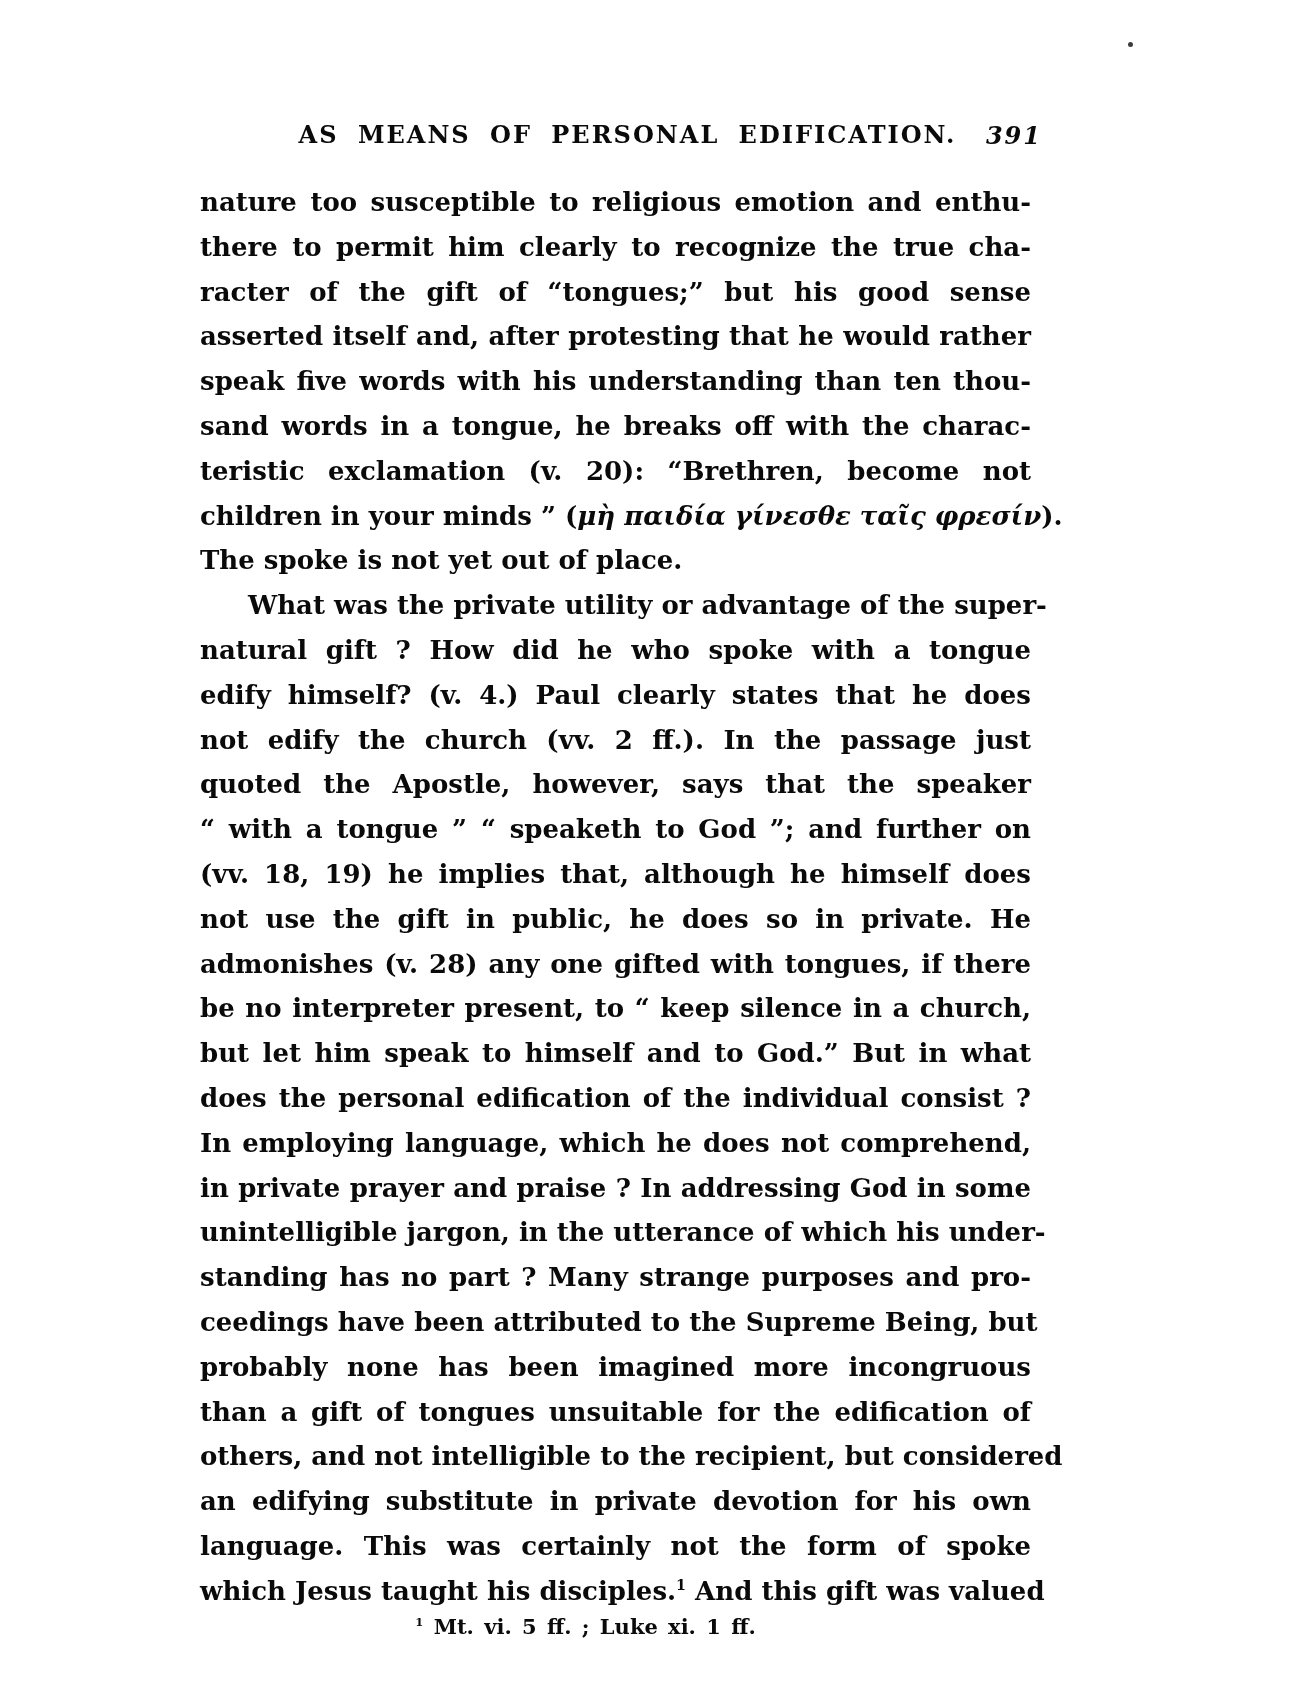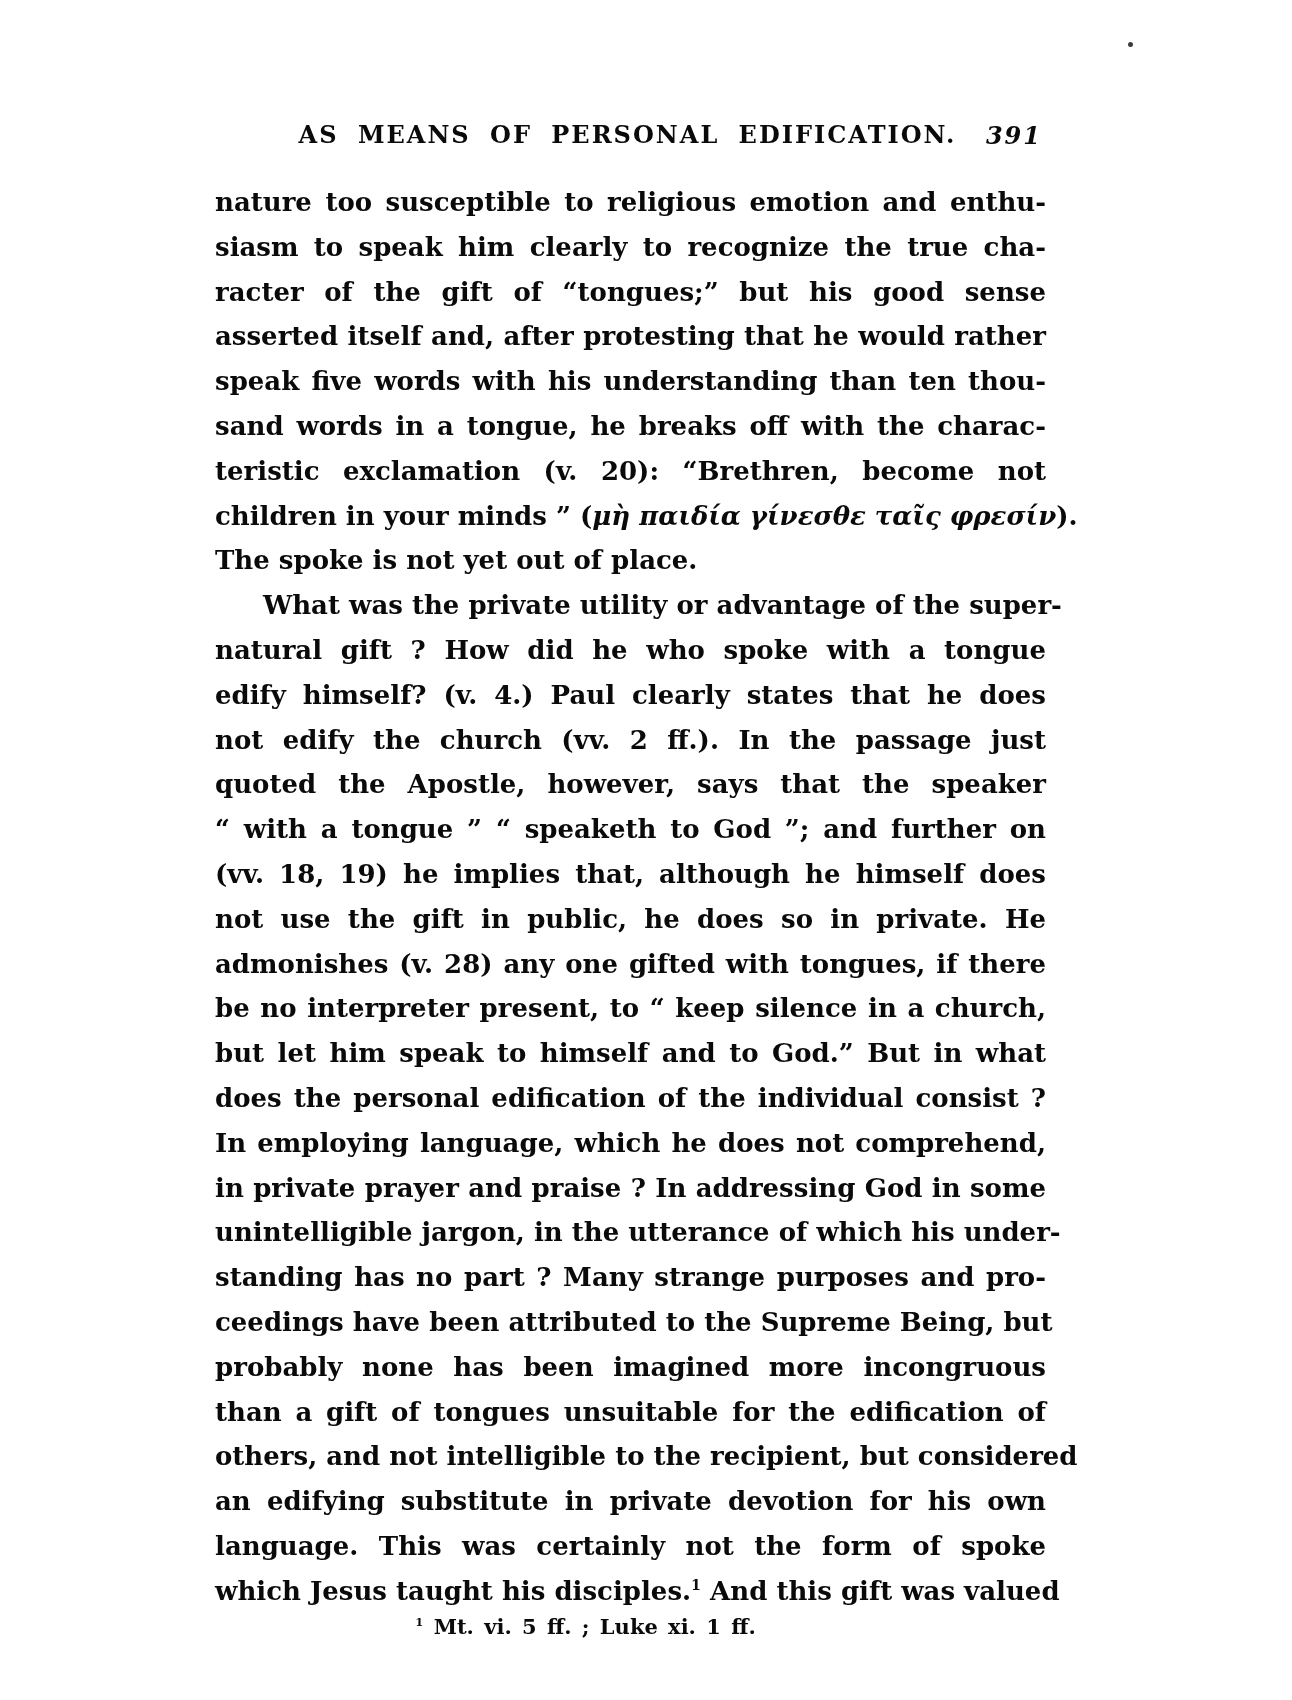--- a/index.html
+++ b/index.html
@@ -34,21 +34,21 @@
     right: -14px;
     top: 1px;
     font-size: 24px;
     font-weight: bold;
     letter-spacing: 2px;
     font-style: italic;
   }
   
   .body-text {
     position: absolute;
-    left: 215px;
+    left: 200px;
     top: 180px;
     width: 831px;
     font-size: 26px;
     font-weight: bold;
     line-height: 44.8px;
   }
   .text-line {
     text-align: justify;
     text-align-last: justify;
     white-space: nowrap;
@@ -90,21 +90,21 @@
 <div class="page">
 
   <div class="running-header">
     <div class="header-title">AS MEANS OF PERSONAL EDIFICATION.</div>
     <div class="page-number">391</div>
   </div>
 
   <div class="body-text">
       <div>
         <div class="text-line">nature too susceptible to religious emotion and enthu-</div>
-        <div class="text-line">siasm to speak him clearly to recognize the true cha-</div>
+        <div class="text-line">there to permit him clearly to recognize the true cha-</div>
         <div class="text-line">racter of the gift of “tongues;” but his good sense</div>
         <div class="text-line">asserted itself and, after protesting that he would rather</div>
         <div class="text-line">speak five words with his understanding than ten thou-</div>
         <div class="text-line">sand words in a tongue, he breaks off with the charac-</div>
         <div class="text-line">teristic exclamation (v. 20): “Brethren, become not</div>
         <div class="text-line"><span>children in your minds ” (</span><i>μὴ παιδία γίνεσθε ταῖς φρεσίν</i><span>).</span></div>
         <div class="text-line line-left">The spoke is not yet out of place.</div>
       </div>
       <div>
         <div class="text-line first-indent">What was the private utility or advantage of the super-</div>

